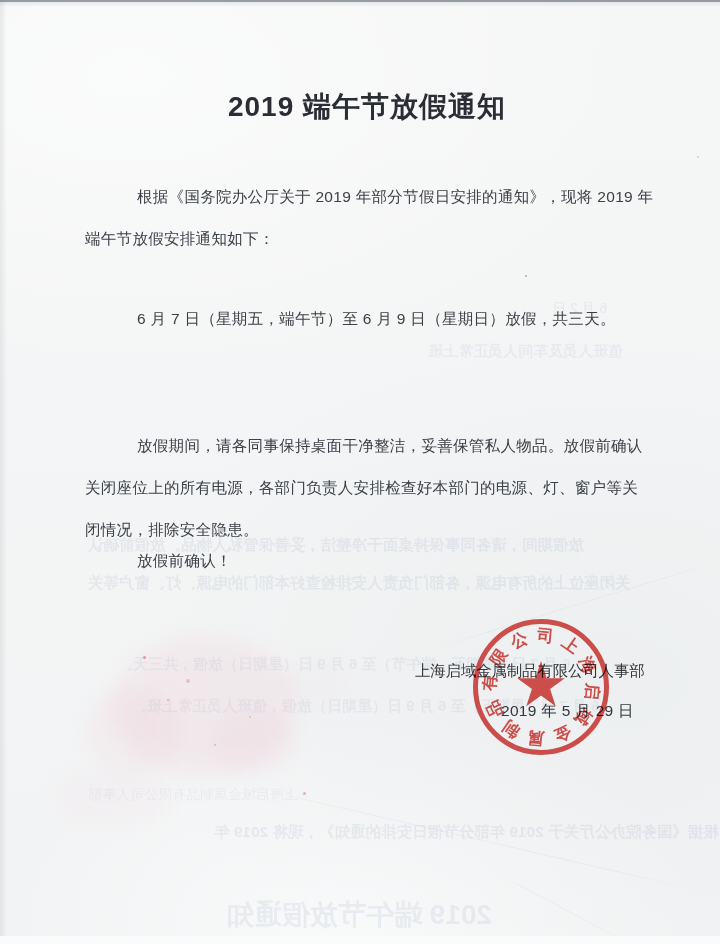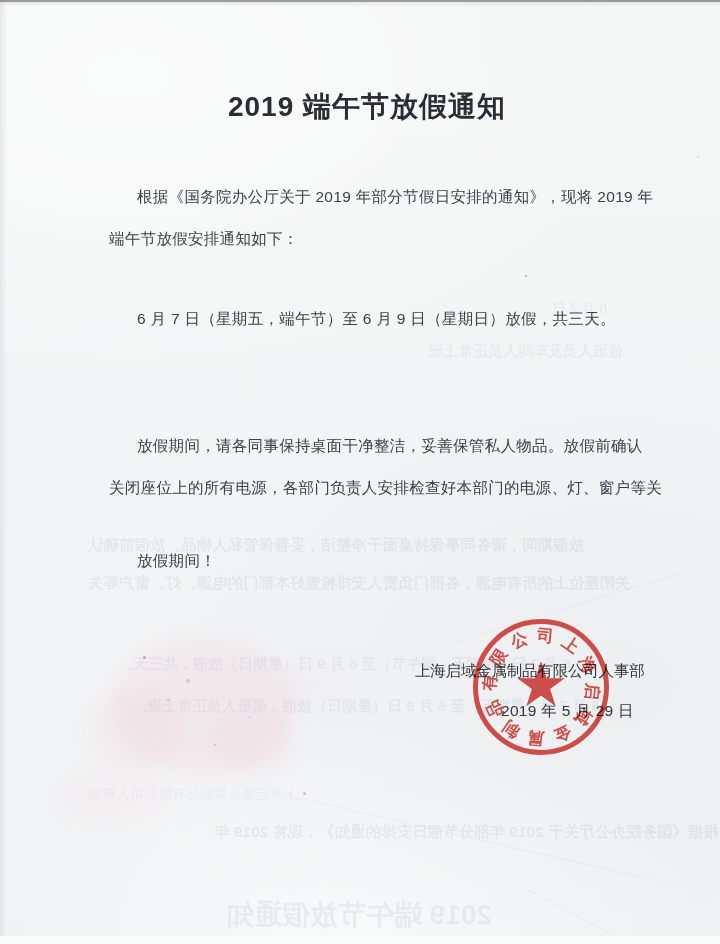--- a/index.html
+++ b/index.html
@@ -24,21 +24,21 @@
 
   .title{
     position:absolute;top:88px;left:0;width:720px;text-align:center;
     font-size:28px;font-weight:700;letter-spacing:1px;color:#2a2d33;
     transform:translateX(7px);white-space:pre;
   }
   .line{
     position:absolute;font-size:15.5px;letter-spacing:.3px;color:#3c4148;
     white-space:pre;
   }
-  .indent{left:137px;} .flush{left:85px;margin-left:24px;}
+  .indent{left:137px;} .flush{left:85px;}
   .sig{color:#34383e;}
 
   .bleed-line{
     position:absolute;white-space:pre;color:#7e95b0;
     transform:scaleX(-1);filter:blur(.5px);
   }
   .stain{position:absolute;border-radius:50%;}
   .speck{position:absolute;border-radius:50%;}
   .crease{position:absolute;height:1.4px;transform-origin:0 0;}
 
@@ -86,22 +86,23 @@
 
   <div class="title">2019 端午节放假通知</div>
 
   <div class="line indent" style="top:187px">根据《国务院办公厅关于 2019 年部分节假日安排的通知》，现将 2019 年</div>
   <div class="line flush" style="top:229px">端午节放假安排通知如下：</div>
 
   <div class="line indent" style="top:309px">6 月 7 日（星期五，端午节）至 6 月 9 日（星期日）放假，共三天。</div>
 
   <div class="line indent" style="top:436px">放假期间，请各同事保持桌面干净整洁，妥善保管私人物品。放假前确认</div>
   <div class="line flush" style="top:478px">关闭座位上的所有电源，各部门负责人安排检查好本部门的电源、灯、窗户等关</div>
+  <div class="line flush" style="top:520px">闭情况，排除安全隐患。</div>
 
-  <div class="line indent" style="top:551px">放假期间！</div>
+  <div class="line indent" style="top:551px">放假前确认！</div>
 
   <div class="line sig" style="top:661px;left:415px;letter-spacing:-0.2px">上海启域金属制品有限公司人事部</div>
   <div class="line sig" style="top:701px;left:501px">2019 年 5 月 29 日</div>
 
   <svg class="stamp" viewBox="0 0 146 146">
     <circle cx="73" cy="73" r="65.5" fill="none" stroke-width="5" stroke="#d8433e"></circle>
     <path d="M 73 47 L 87.7 92.2 L 49.2 64.3 L 96.8 64.3 L 58.3 92.2 Z" fill="#d8433e"></path>
     <g id="seal-ring-text">
         <text x="73" y="27" text-anchor="middle" font-size="16.5" fill="#d8433e" transform="rotate(-325 73 73)">上</text>
         <text x="73" y="27" text-anchor="middle" font-size="16.5" fill="#d8433e" transform="rotate(-295 73 73)">海</text>

